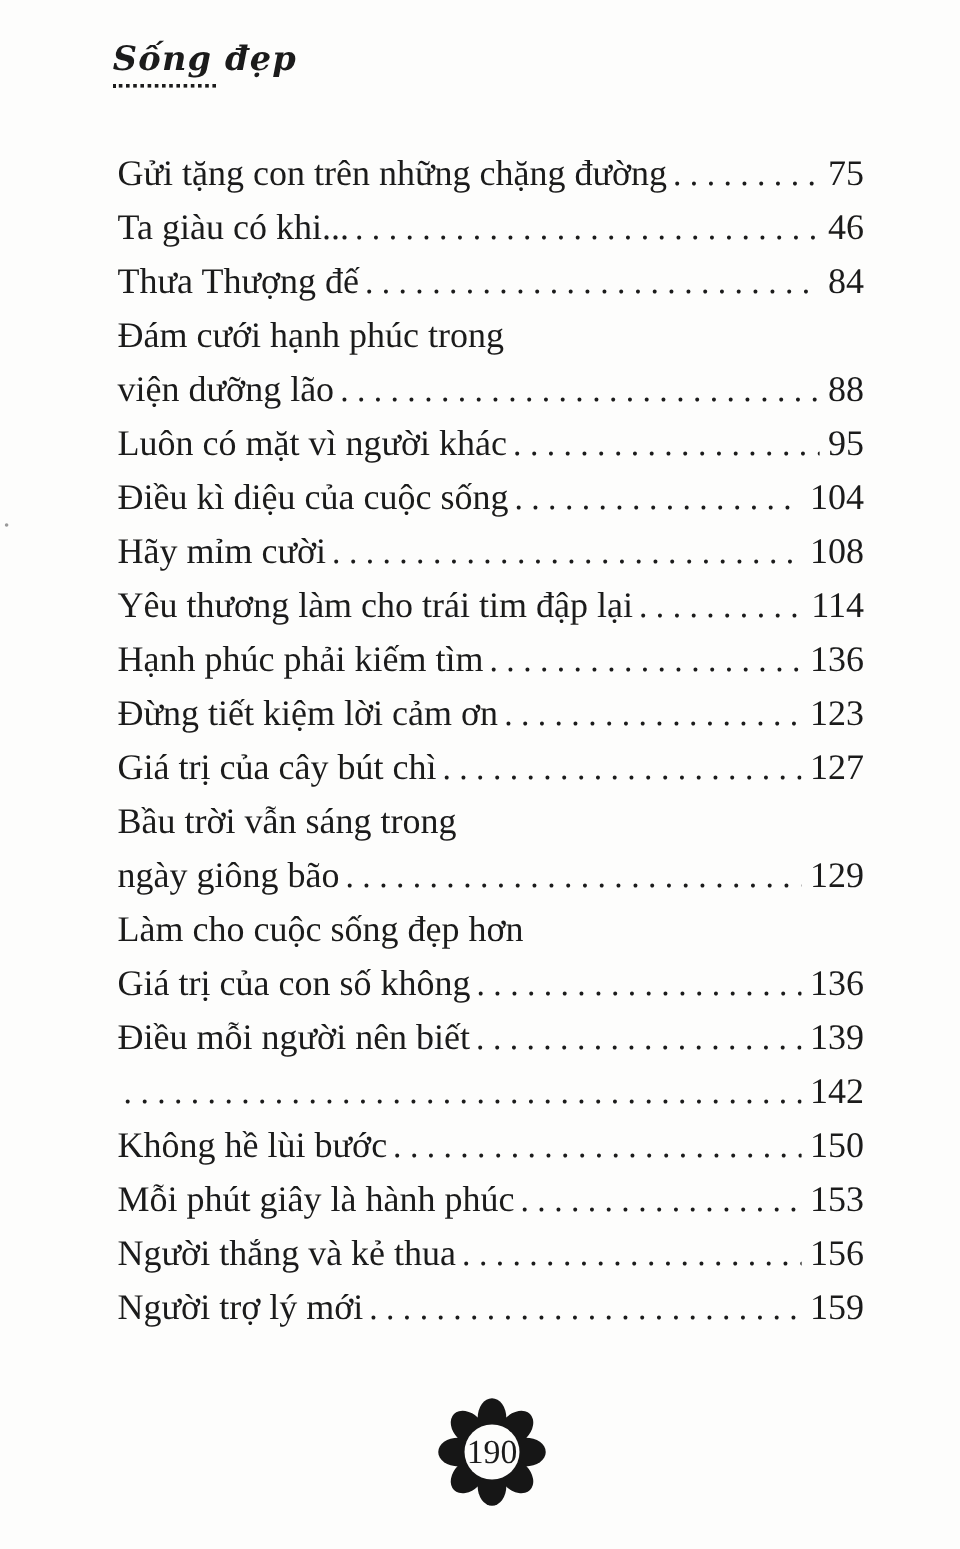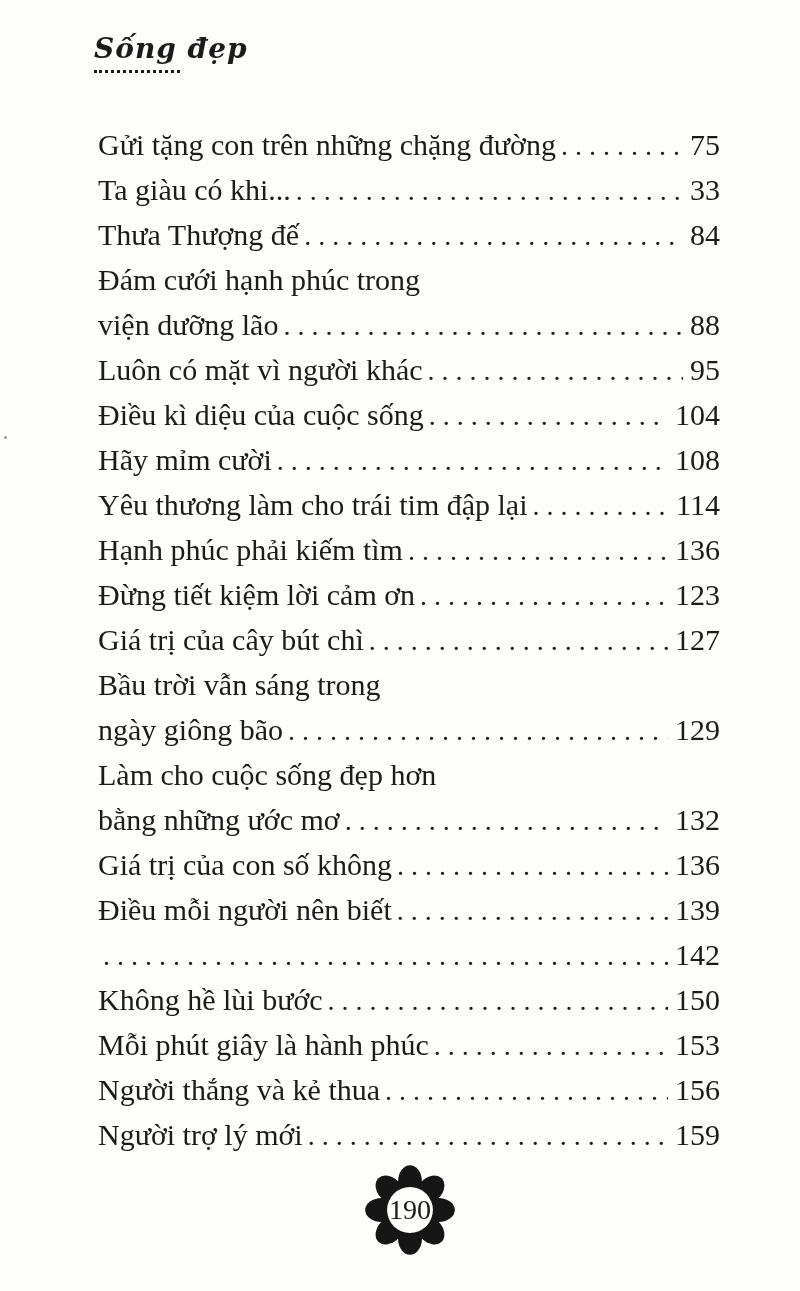--- a/index.html
+++ b/index.html
@@ -117,21 +117,21 @@
 
   <div class="toc" id="toc-list">
       <div class="toc-row">
       <span class="toc-title">Gửi tặng con trên những chặng đường</span>
       <span class="toc-dots"></span>
       <span class="toc-page">75</span>
     </div>
       <div class="toc-row">
       <span class="toc-title">Ta giàu có khi...</span>
       <span class="toc-dots"></span>
-      <span class="toc-page">33</span>
+      <span class="toc-page">46</span>
     </div>
       <div class="toc-row">
       <span class="toc-title">Thưa Thượng đế</span>
       <span class="toc-dots"></span>
       <span class="toc-page">84</span>
     </div>
       <div class="toc-row no-page">
       <span class="toc-title">Đám cưới hạnh phúc trong</span>
 
     </div>
@@ -180,25 +180,20 @@
 
     </div>
       <div class="toc-row">
       <span class="toc-title">ngày giông bão</span>
       <span class="toc-dots"></span>
       <span class="toc-page">129</span>
     </div>
       <div class="toc-row no-page">
       <span class="toc-title">Làm cho cuộc sống đẹp hơn</span>
 
-    </div>
-      <div class="toc-row">
-      <span class="toc-title">bằng những ước mơ</span>
-      <span class="toc-dots"></span>
-      <span class="toc-page">132</span>
     </div>
       <div class="toc-row">
       <span class="toc-title">Giá trị của con số không</span>
       <span class="toc-dots"></span>
       <span class="toc-page">136</span>
     </div>
       <div class="toc-row">
       <span class="toc-title">Điều mỗi người nên biết</span>
       <span class="toc-dots"></span>
       <span class="toc-page">139</span>

